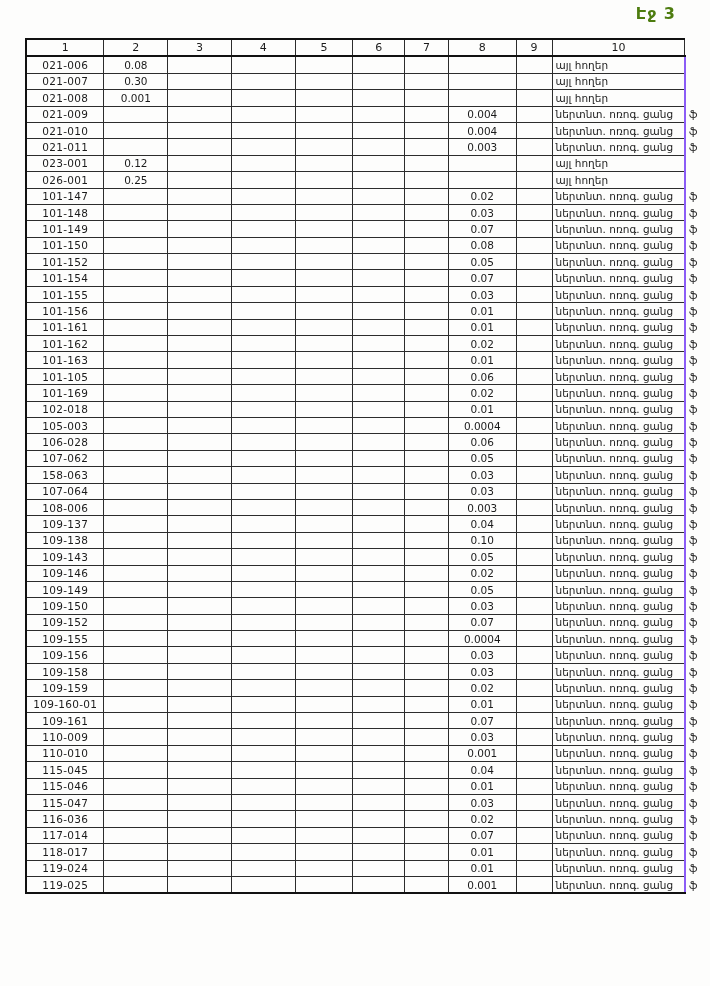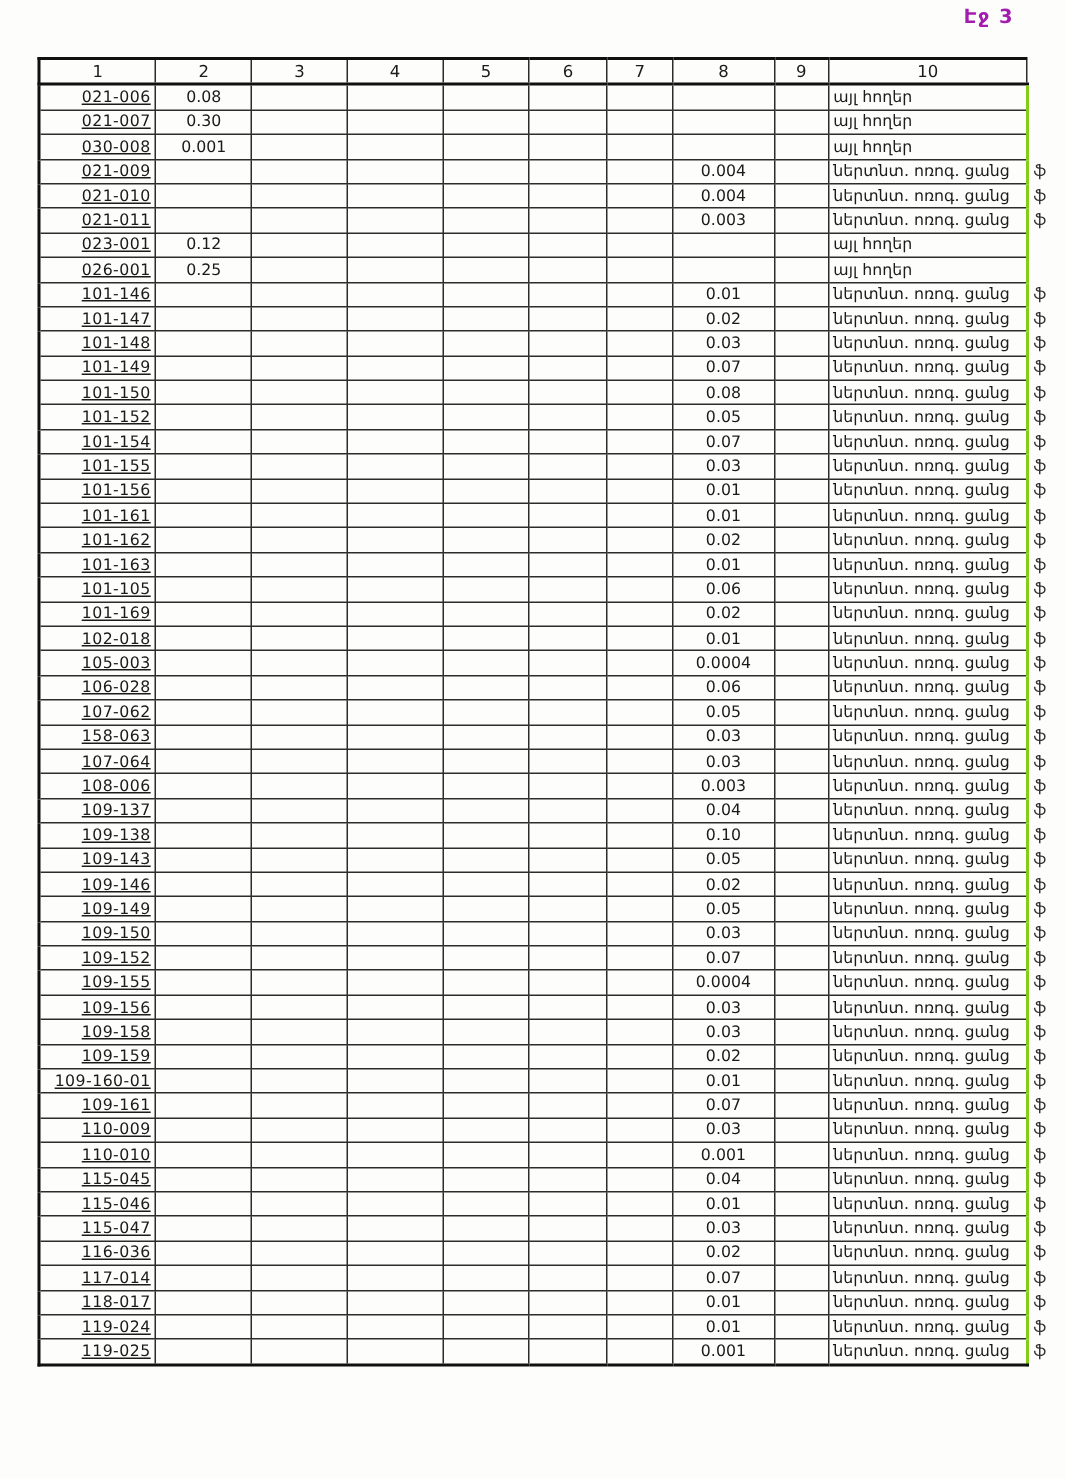--- a/index.html
+++ b/index.html
@@ -6,21 +6,21 @@
   body{
     width:710px;height:986px;
     background:#fdfdfc;
     font-family:"DejaVu Sans", sans-serif;
     color:#1b1b1b;
     position:relative;
     overflow:hidden;
   }
   .page-label{
     position:absolute;top:4px;right:34px;
-    font-size:13px;font-weight:bold;letter-spacing:1px;color:#a21caf;
+    font-size:16px;font-weight:bold;letter-spacing:1px;color:#4d7c0f;
   }
   .doc-table{
     position:absolute;left:25px;top:38px;
     border-collapse:collapse;
     table-layout:fixed;
   }
   .doc-table td,.doc-table th{
     border:1px solid #2c2c2c;
     height:15.4px;
     padding:0 3px;
@@ -30,24 +30,24 @@
     white-space:nowrap;
     vertical-align:middle;
   }
   .doc-table thead th{
     text-align:center;
     font-size:11px;
     border-bottom:2px solid #111;
   }
   
   .doc-table tr > *:first-child{border-left:2px solid #111;}
-  .doc-table tr > .land{border-right:2px solid #84cc16;}
+  .doc-table tr > .land{border-right:2px solid #8b5cf6;}
   .doc-table thead tr > *{border-top:2px solid #111;}
   .doc-table tbody tr:last-child > *{border-bottom:2px solid #111;}
-  .code{text-align:right;letter-spacing:.3px;text-decoration:underline;}
+  .code{text-align:center;letter-spacing:.3px;}
   .num{text-align:center;}
   .land{text-align:left;font-size:10px;}
   .mark{
     border:none !important;
     font-size:8px;
     color:#2f2f2f;
     text-align:left;
     padding-left:5px;
     background:transparent;
   }
@@ -107,21 +107,21 @@
         <td></td>
         <td></td>
         <td></td>
         <td></td>
         <td class="num"></td>
         <td></td>
         <td class="land">այլ հողեր</td>
         <td class="mark"></td>
       </tr>
       <tr>
-        <td class="code">030-008</td>
+        <td class="code">021-008</td>
         <td class="num">0.001</td>
         <td></td>
         <td></td>
         <td></td>
         <td></td>
         <td></td>
         <td class="num"></td>
         <td></td>
         <td class="land">այլ հողեր</td>
         <td class="mark"></td>
@@ -183,33 +183,20 @@
         <td class="num">0.25</td>
         <td></td>
         <td></td>
         <td></td>
         <td></td>
         <td></td>
         <td class="num"></td>
         <td></td>
         <td class="land">այլ հողեր</td>
         <td class="mark"></td>
-      </tr>
-      <tr>
-        <td class="code">101-146</td>
-        <td class="num"></td>
-        <td></td>
-        <td></td>
-        <td></td>
-        <td></td>
-        <td></td>
-        <td class="num">0.01</td>
-        <td></td>
-        <td class="land">ներտնտ. ոռոգ. ցանց</td>
-        <td class="mark">ֆ</td>
       </tr>
       <tr>
         <td class="code">101-147</td>
         <td class="num"></td>
         <td></td>
         <td></td>
         <td></td>
         <td></td>
         <td></td>
         <td class="num">0.02</td>

